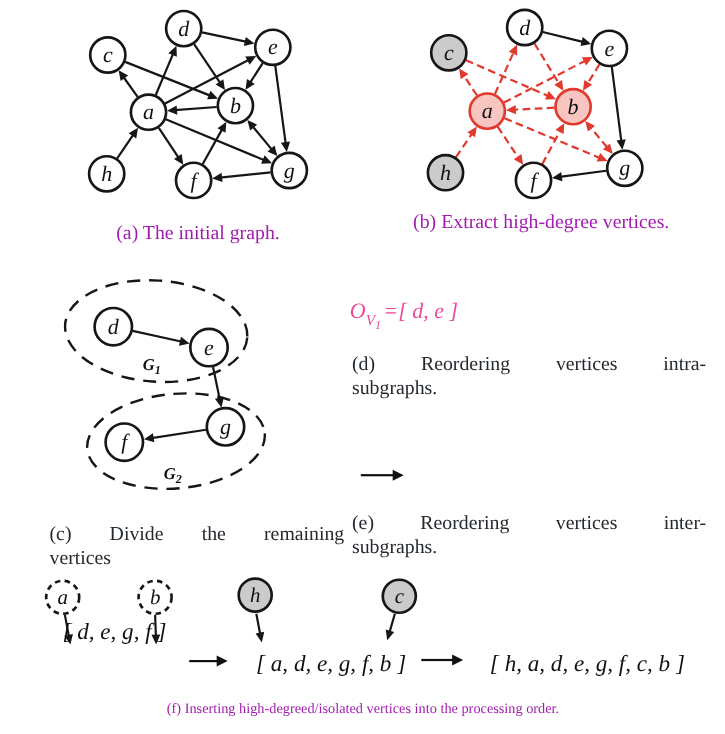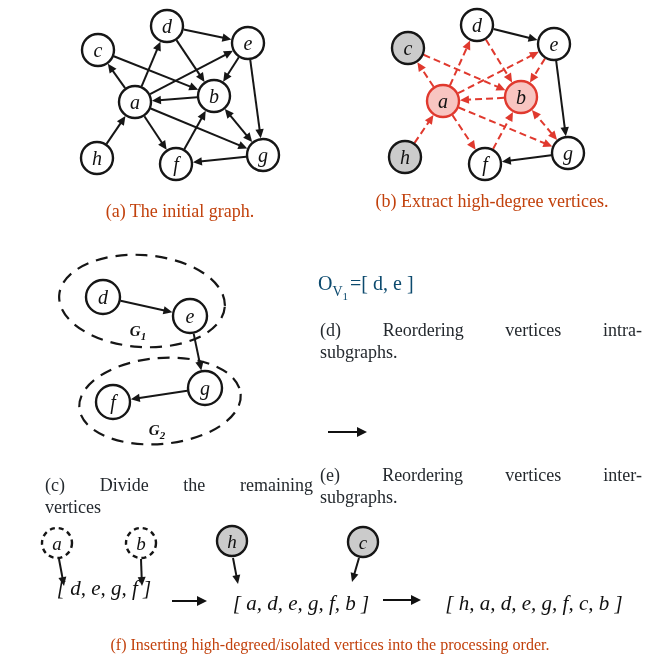--- a/index.html
+++ b/index.html
@@ -1,24 +1,24 @@
 <!DOCTYPE html>
 <html><head>
 <meta charset="utf-8">
 <style>
   html,body{margin:0;padding:0;background:#fff;}
   .fig{position:relative;width:659px;height:667px;background:#ffffff;
        font-family:"Liberation Serif",serif;color:#161616;overflow:hidden;}
   .fig svg{position:absolute;overflow:visible;}
   svg text{font-family:"Liberation Serif",serif;font-style:italic;fill:#111;}
-  .cap{position:absolute;font-size:18px;color:#c2410c;white-space:nowrap;transform:translateX(-50%);}
+  .cap{position:absolute;font-size:18px;color:#a21caf;white-space:nowrap;transform:translateX(-50%);}
   .capblock{position:absolute;font-size:18px;color:#24292e;line-height:22px;}
   .just{display:flex;justify-content:space-between;}
-  .formula{position:absolute;display:flex;align-items:center;
-           font-size:20px;white-space:nowrap;color:#0c4a6e;}
+  .formula{position:absolute;display:flex;align-items:center;font-style:italic;
+           font-size:20px;white-space:nowrap;color:#ec4899;}
   .fV{font-size:14px;position:relative;top:6px;}
   .fN{font-size:11px;position:relative;top:10px;margin-right:2px;}
   .gap{display:inline-block;width:22px;}
   .larrow{display:inline-block;position:relative;width:30px;height:2px;background:#111;
           margin:0 10px;align-self:center;margin-top:10px;}
   .larrow::after{content:"";position:absolute;right:-9px;top:-4px;width:0;height:0;
           border-left:10px solid #111;border-top:5px solid transparent;border-bottom:5px solid transparent;}
   .abs-arrow{position:absolute;width:26px;height:2px;background:#111;}
   .abs-arrow::after{content:"";position:absolute;right:-9px;top:-4px;width:0;height:0;
           border-left:10px solid #111;border-top:5px solid transparent;border-bottom:5px solid transparent;}
@@ -207,20 +207,20 @@
       <circle cx="57" cy="28" r="15" fill="#ffffff" stroke="#161616" stroke-width="2.4" stroke-dasharray="5 4"></circle>
       <text x="57" y="34.5" text-anchor="middle" font-size="19">a</text>
       <circle cx="141" cy="28" r="15" fill="#ffffff" stroke="#161616" stroke-width="2.4" stroke-dasharray="5 4"></circle>
       <text x="141" y="34.5" text-anchor="middle" font-size="19">b</text>
       <circle cx="232" cy="26" r="15" fill="#cbcbcb" stroke="#161616" stroke-width="2.4"></circle>
       <text x="232" y="32.5" text-anchor="middle" font-size="19">h</text>
       <circle cx="363" cy="27" r="15" fill="#cbcbcb" stroke="#161616" stroke-width="2.4"></circle>
       <text x="363" y="33.5" text-anchor="middle" font-size="19">c</text>
     </svg>
 
-  <div class="flist" style="left:104px;top:576px">[ d, e, g, f ]</div>
+  <div class="flist" style="left:104px;top:562px">[ d, e, g, f ]</div>
   <span class="abs-arrow" style="left:172px;top:600px;width:26px"></span>
   <div class="flist" style="left:301px;top:591px">[ a, d, e, g, f, b ]</div>
   <span class="abs-arrow" style="left:383px;top:599px;width:29px"></span>
   <div class="flist" style="left:534px;top:591px">[ h, a, d, e, g, f, c, b ]</div>
 
-  <div class="cap" style="left:330px;top:636px;font-size:16px">(f) Inserting high-degreed/isolated vertices into the processing order.</div>
+  <div class="cap" style="left:330px;top:636px;font-size:13px">(f) Inserting high-degreed/isolated vertices into the processing order.</div>
 </div>
 
 </body></html>

